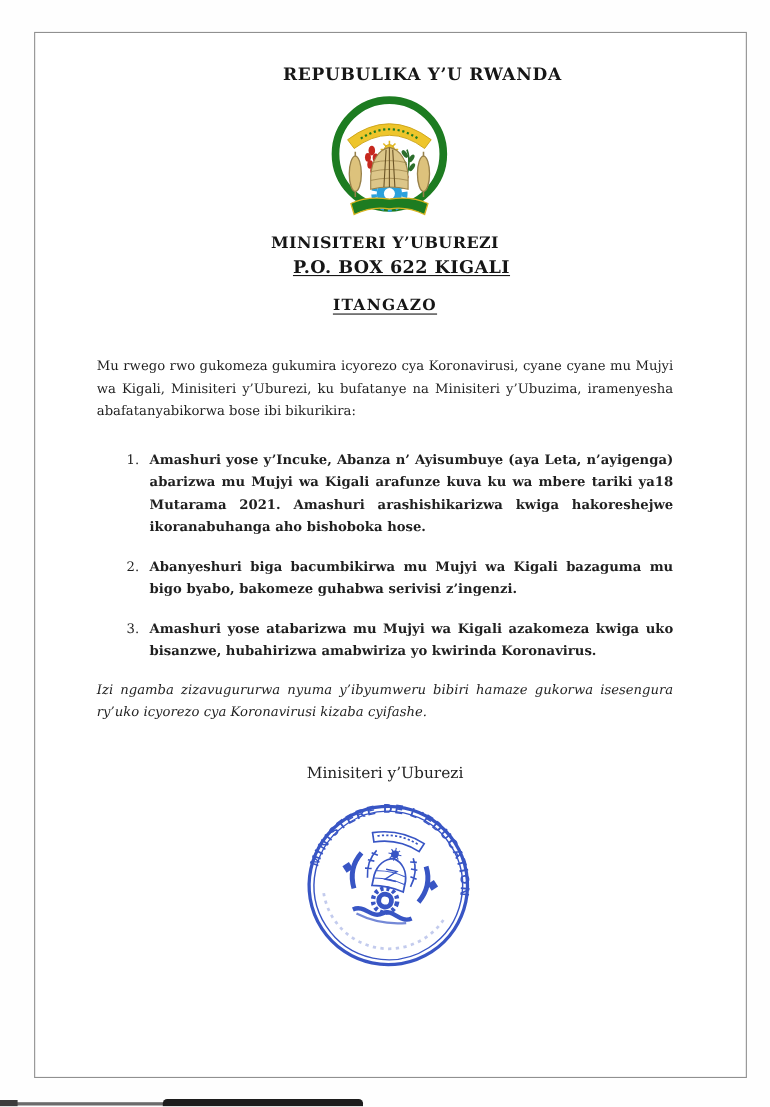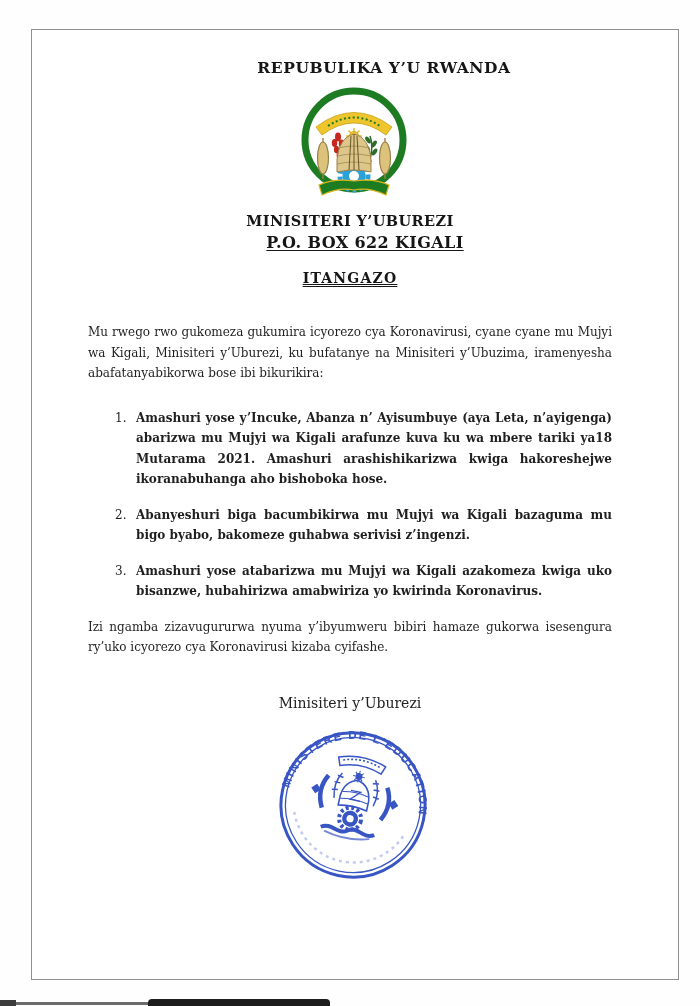--- a/index.html
+++ b/index.html
@@ -9,30 +9,30 @@
         border:1px solid #909090;background:#fff;}
   .republic-title{position:absolute;left:0;top:58px;width:700px;text-align:center;
         font-size:15.5px;font-weight:bold;letter-spacing:.6px;color:#161616;padding-left:34px;}
   .emblem-wrap{position:absolute;left:293px;top:84px;width:122px;height:118px;}
   .ministry-name{position:absolute;left:0;top:212px;width:700px;text-align:center;
         font-size:14.5px;font-weight:bold;letter-spacing:.4px;color:#161616;}
   .po-box{position:absolute;left:0;top:233px;width:700px;text-align:center;
         font-size:16px;font-weight:bold;letter-spacing:.4px;color:#161616;padding-left:15px;}
   .po-box span{text-decoration:underline;text-underline-offset:2px;}
   .notice-title{position:absolute;left:0;top:270px;width:700px;text-align:center;
-        font-size:14px;font-weight:bold;letter-spacing:1.2px;color:#161616;text-decoration:underline;}
+        font-size:14px;font-weight:bold;letter-spacing:1.2px;color:#161616;}
   .notice-title span{text-decoration:underline;text-underline-offset:3px;}
   .body-block{position:absolute;left:88px;top:322px;width:524px;
         font-size:12px;line-height:20.5px;}
   .para{text-align:justify;}
   .list{margin-top:24px;padding-left:27px;}
   .list-item{display:flex;margin-bottom:15px;}
   .item-number{width:21px;flex:0 0 21px;}
   .item-text{flex:1;text-align:justify;font-weight:bold;}
-  .closing{margin-top:5px;text-align:justify;}
+  .closing{margin-top:5px;text-align:justify;font-style:italic;}
   .signature-line{position:absolute;left:0;top:695px;width:700px;text-align:center;
         font-size:14px;color:#222;}
   .stamp-wrap{position:absolute;left:270px;top:724px;width:166px;height:162px;
         transform:rotate(12deg);opacity:.92;}
   .artifact-base{position:absolute;left:0;bottom:1px;width:330px;height:3px;background:#6b6b6b;}
   .artifact-dark{position:absolute;left:148px;bottom:0;width:182px;height:7px;
         background:#1d1d1d;border-radius:4px 4px 0 0;}
   .artifact-blob{position:absolute;left:0;bottom:0;width:16px;height:6px;background:#3c3c3c;}
 </style>
 </head>

